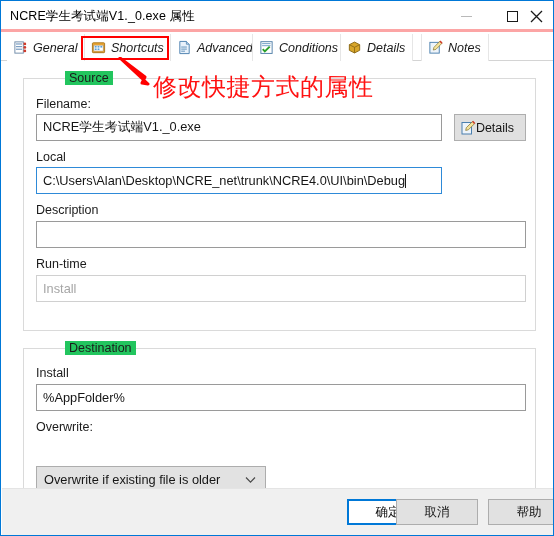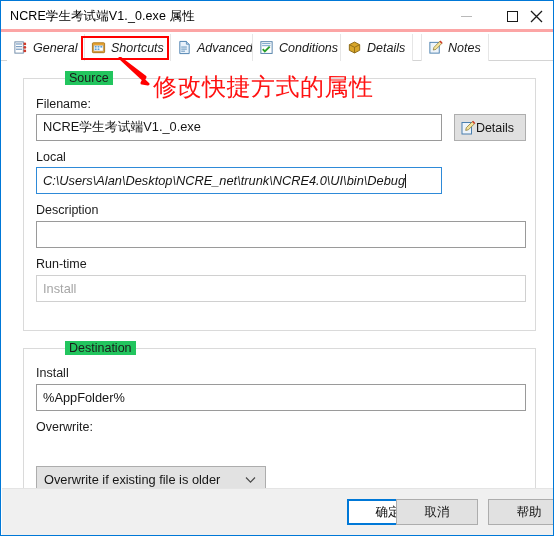--- a/index.html
+++ b/index.html
@@ -168,21 +168,20 @@
     color: #161616;
     padding: 0 6px;
     display: flex;
     align-items: center;
     white-space: nowrap;
     overflow: hidden;
     font-family: "Liberation Sans", "DejaVu Sans", sans-serif;
   }
   .textbox.focused {
     border: 1px solid #2e8ad8;
-    font-style: italic;
   }
   .textbox.disabled {
     border: 1px solid #d0d0d0;
     color: #a6a6a6;
     background: #ffffff;
   }
   .caret {
     display: inline-block;
     width: 1px; height: 14px;
     background: #1a1a1a;

